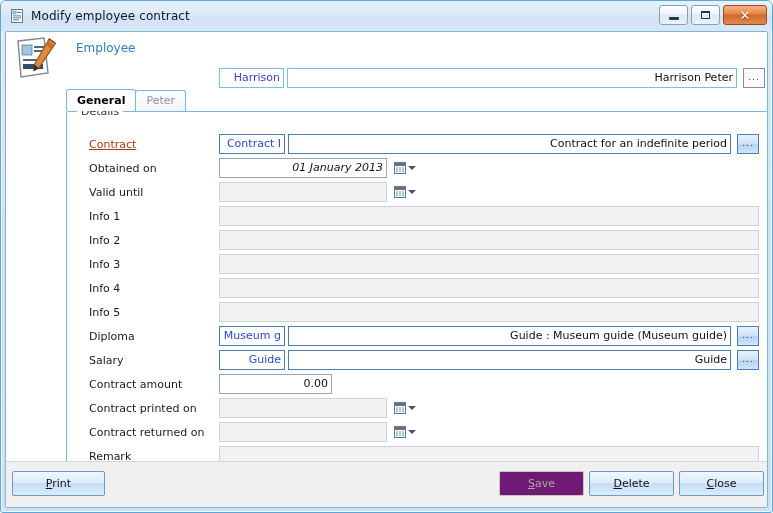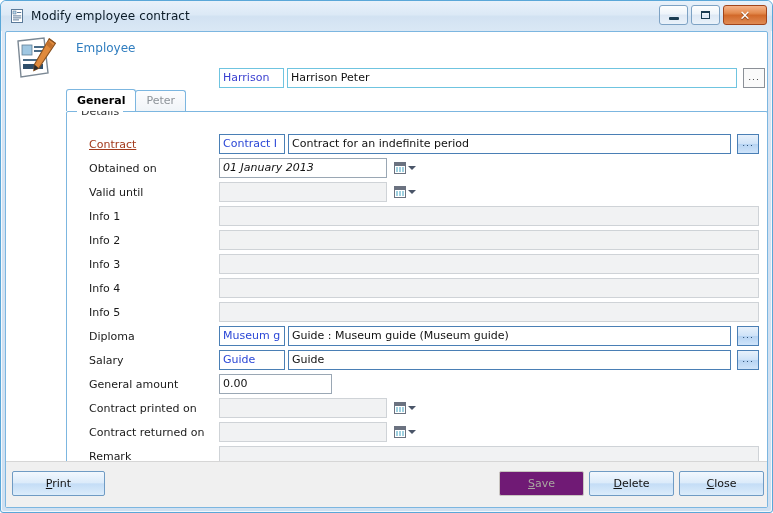--- a/index.html
+++ b/index.html
@@ -124,20 +124,21 @@
     box-sizing: border-box;
     background: #fff;
     border: 1px solid #9aa7b4;
     height: 20px;
     line-height: 18px;
     padding: 0 3px;
     font-size: 11px;
     color: #111;
     overflow: hidden;
     white-space: nowrap;
+    text-align: right;
   }
   .tbox.cyan { border-color: #6fc4e0; }
   .tbox.code { color: #2b47d6; }
   .tbox.code.cyan { color: #3a3fd0; }
   .tbox.blue { border-color: #4a7fb5; }
   .tbox.ro {
     background: #f1f2f3;
     border: 1px solid #cfd3d7;
     color: #333;
   }
@@ -396,21 +397,21 @@
       <span class="dots">...</span>
     </div>
 
     <div class="flabel" style="left:83px; top:322px;">Salary</div>
     <div class="tbox blue code" style="left:213px; top:318px; width:66px;">Guide</div>
     <div class="tbox blue" style="left:282px; top:318px; width:443px;">Guide</div>
     <div class="ellip bl" style="left:731px; top:318px;">
       <span class="dots">...</span>
     </div>
 
-    <div class="flabel" style="left:83px; top:346px;">General amount</div>
+    <div class="flabel" style="left:83px; top:346px;">Contract amount</div>
     <div class="tbox" style="left:213px; top:342px; width:113px;">0.00</div>
 
     <div class="flabel" style="left:83px; top:370px;">Contract printed on</div>
     <div class="tbox ro" style="left:213px; top:366px; width:168px;"></div>
     <div class="dpick" style="left:383px; top:366px;">
       <span class="cal-ic"></span>
       <span class="arw"></span>
     </div>
 
     <div class="flabel" style="left:83px; top:394px;">Contract returned on</div>

